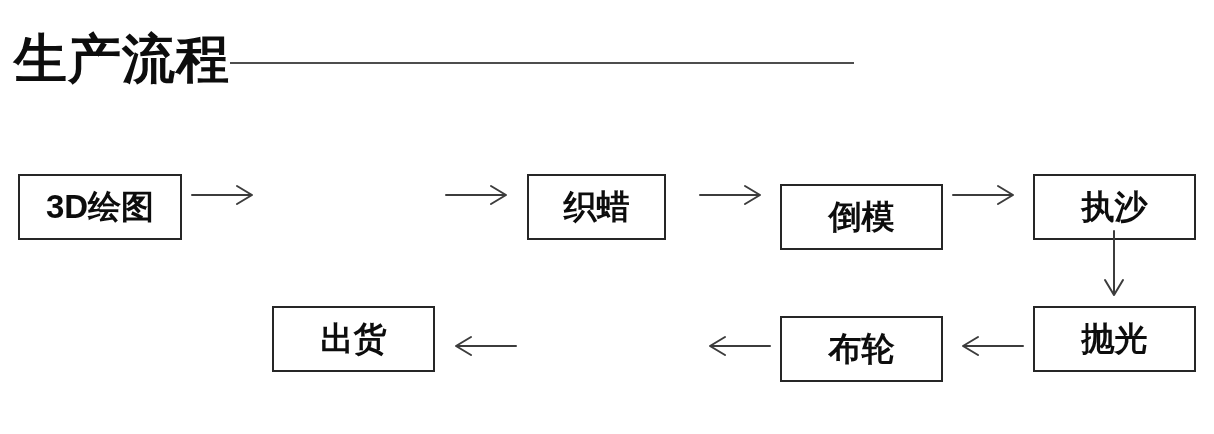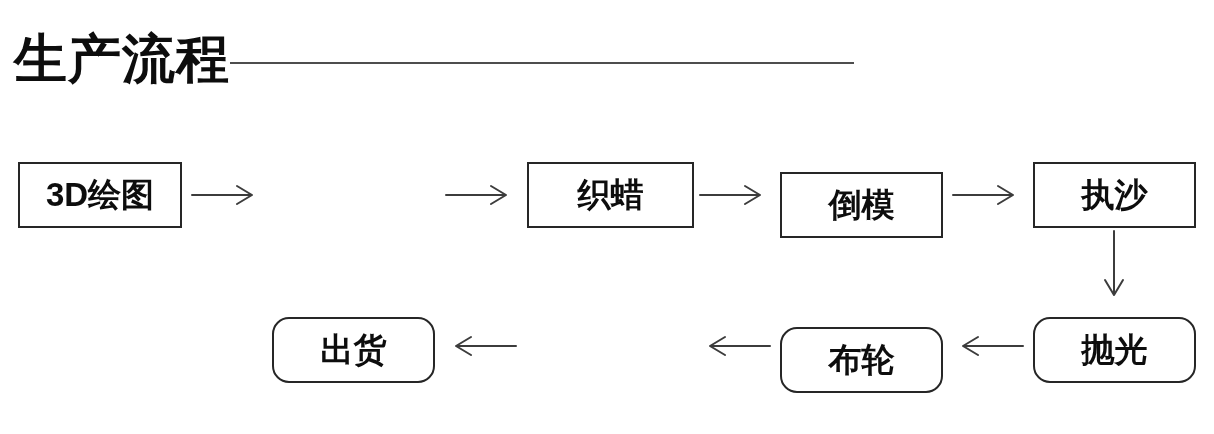--- a/index.html
+++ b/index.html
@@ -40,25 +40,25 @@
     border: 2px solid #262626;
     background: #ffffff;
     display: flex;
     align-items: center;
     justify-content: center;
     font-size: 33px;
     font-weight: 600;
     color: #0d0d0d;
     white-space: nowrap;
   }
-  .row-top  { top: 162px; }
-  .row-bot  { top: 317px; border-radius: 17px; }
+  .row-top  { top: 174px; }
+  .row-bot  { top: 306px; }
   .b1 { left: 18px;   width: 164px; }
   .b2 { left: 272px;  width: 163px; }
-  .b3 { left: 527px;  width: 167px; font-family: Liberation Serif, serif; }
+  .b3 { left: 527px;  width: 139px; font-family: Liberation Serif, serif; }
   .b4 { left: 780px;  width: 163px; margin-top: 10px; }
   .b5 { left: 1033px; width: 163px; }
   .arrow {
     position: absolute;
     display: block;
   }
   .arrow-h { top: 182px; }
   .arrow-hb { top: 333px; }
   .ar1 { left: 191px; }
   .ar2 { left: 445px; }

